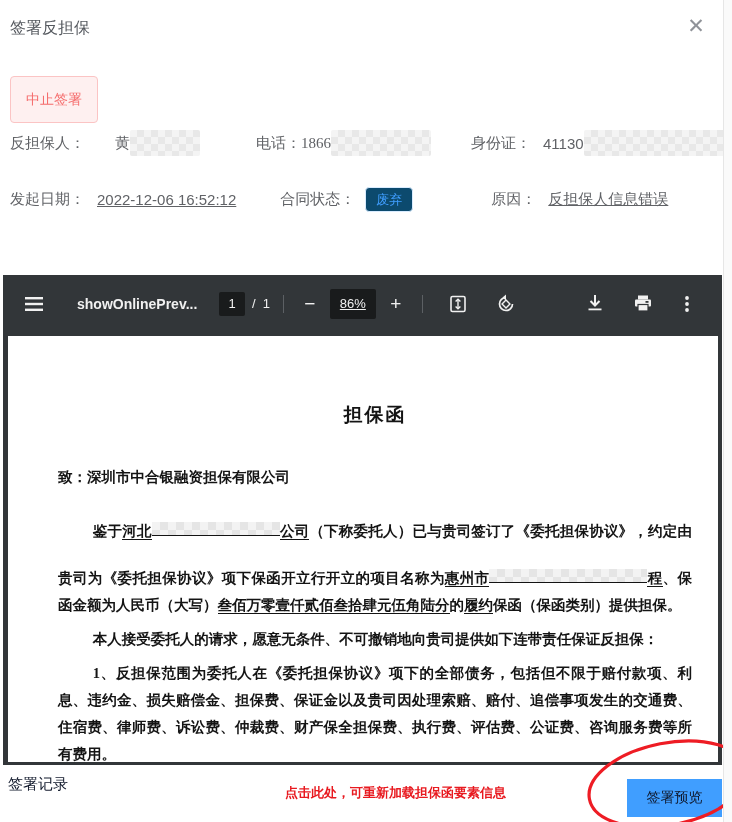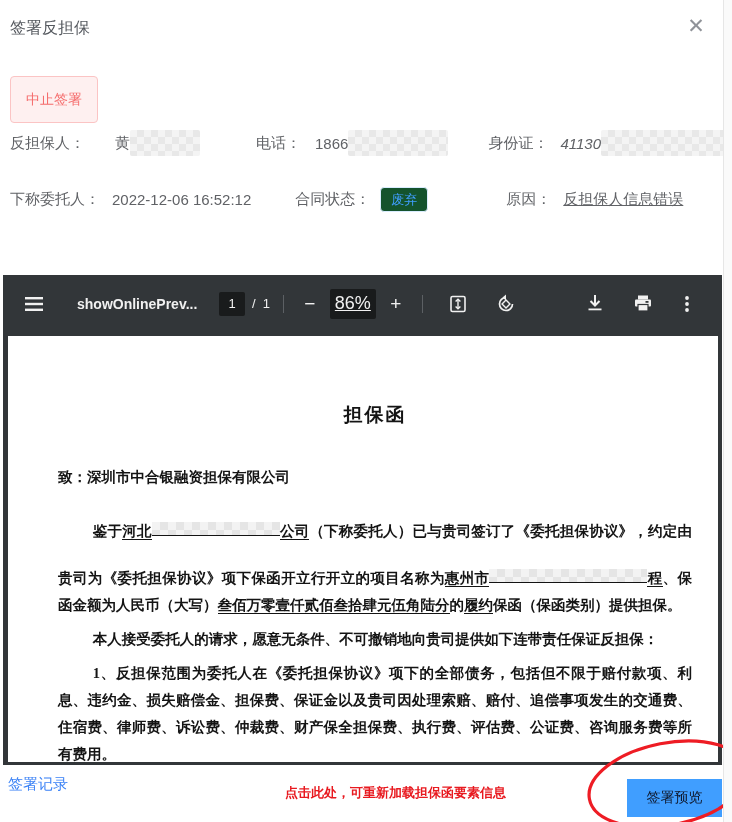--- a/index.html
+++ b/index.html
@@ -18,57 +18,57 @@
   .info-row{position:absolute;left:10px;height:30px;display:flex;align-items:center;font-size:15px;color:#606266;}
   .row1{top:128px;}
   .row2{top:184px;}
   .lbl{white-space:nowrap;}
   .val{white-space:nowrap;color:#606266;}
   .redact-ui{display:inline-block;height:26px;border-radius:2px;vertical-align:middle;
      background-color:#f4f4f4;
      background-image:linear-gradient(45deg,rgba(0,0,0,.05) 25%,transparent 25%,transparent 75%,rgba(0,0,0,.05) 75%),
                       linear-gradient(45deg,rgba(0,0,0,.05) 25%,transparent 25%,transparent 75%,rgba(0,0,0,.05) 75%);
      background-size:14px 14px;background-position:0 0,7px 7px;}
-  .badge{background:#14532d;border:1px solid #d9ecff;color:#409eff;font-size:13px;
+  .badge{background:#0c4a6e;border:1px solid #d9ecff;color:#409eff;font-size:13px;
          border-radius:4px;padding:5px 10px;line-height:1;}
 
   
   .pdf-embed{position:absolute;left:3px;top:275px;width:719px;height:490px;background:#323639;}
   .pdf-toolbar{position:absolute;left:0;top:0;width:100%;height:57px;background:#323639;
                display:flex;align-items:center;padding:0 22px 0 18px;box-sizing:border-box;color:#f1f1f1;}
   .tb-title{font-size:14px;font-weight:bold;margin-left:30px;max-width:120px;white-space:nowrap;}
   .pagebox{width:26px;height:24px;background:#191b1c;border-radius:2px;margin-left:22px;
            display:flex;align-items:center;justify-content:center;font-size:13px;}
   .pagesep{margin:0 7px;font-size:13px;}
   .pagetotal{font-size:13px;}
   .tb-div{width:1px;height:18px;background:#5c6064;margin:0 13px;}
   .tb-btn{width:26px;height:26px;display:flex;align-items:center;justify-content:center;cursor:pointer;}
   .minus{font-size:19px;}
   .zoombox{width:46px;height:30px;background:#191b1c;border-radius:2px;margin:0 7px;
-           display:flex;align-items:center;justify-content:center;font-size:18px;text-decoration:underline;}
+           display:flex;align-items:center;justify-content:center;font-size:13px;text-decoration:underline;}
   .plus{font-size:19px;}
   .tb-spacer{flex:1;}
   .tb-icon svg{display:block;}
 
   
   .pdf-page{position:absolute;left:5px;top:61px;width:710px;height:426px;background:#fff;overflow:hidden;
             font-family:"Liberation Serif",serif;color:#141414;}
   .pdf-inner{padding:66px 26px 0 50px;}
   .doc-title{text-align:center;font-size:19px;font-weight:bold;letter-spacing:2px;margin:0 0 36px 0;}
   .pdf-para{font-size:14.5px;font-weight:600;line-height:27px;margin:0 0 7px 0;text-align:justify;}
   .pdf-para.indent{text-indent:2.4em;}
   .u{border-bottom:1px solid #141414;margin-top:24px;}
   .redact{display:inline-block;height:13px;vertical-align:baseline;
      background-color:#f3f3f3;
      background-image:linear-gradient(45deg,rgba(0,0,0,.06) 25%,transparent 25%,transparent 75%,rgba(0,0,0,.06) 75%),
                       linear-gradient(45deg,rgba(0,0,0,.06) 25%,transparent 25%,transparent 75%,rgba(0,0,0,.06) 75%);
      background-size:16px 16px;background-position:0 0,8px 8px;}
 
   
-  .footer-link{position:absolute;left:8px;top:775px;font-size:15px;color:#3b82f6;cursor:pointer;}
+  .footer-link{position:absolute;left:8px;top:775px;font-size:15px;color:#0f172a;cursor:pointer;}
   .footer-hint{position:absolute;left:285px;top:784px;font-size:13px;font-weight:bold;color:#e8191f;cursor:pointer;white-space:nowrap;}
   .preview-btn{position:absolute;left:627px;top:779px;width:95px;height:38px;background:#409eff;border:none;
                border-radius:0;color:#0f172a;font-size:14px;display:flex;align-items:center;justify-content:center;cursor:pointer;}
   .circle-annot{position:absolute;left:583px;top:734px;pointer-events:none;}
 
   
   .dlg-scrollbar{position:absolute;right:0;top:0;width:9px;height:822px;background:#fafafa;border-left:1px solid #e6e6e6;box-sizing:border-box;}
 </style>
 </head>
 <body>
@@ -78,30 +78,30 @@
   <div class="dlg-title">签署反担保</div>
   <div class="dlg-close">✕</div>
 
   <button class="abort-btn">中止签署</button>
 
   <div class="info-row row1">
     <span class="lbl">反担保人：</span>
     <span class="val" style="margin-left:30px;">黄</span>
     <span class="redact-ui" style="width:70px;"></span>
     <span class="lbl" style="margin-left:56px;">电话：</span>
-    <span class="val" style="margin-left:14px;">1866</span>
+    <span class="val" style="font-family:Liberation Serif, serif;">1866</span>
     <span class="redact-ui" style="width:100px;"></span>
     <span class="lbl" style="margin-left:40px;">身份证：</span>
-    <span class="val" style="margin-left:12px;font-style:italic;">41130</span>
+    <span class="val" style="margin-left:12px;">41130</span>
     <span class="redact-ui" style="width:218px;"></span>
   </div>
 
   <div class="info-row row2">
-    <span class="lbl">下称委托人：</span>
-    <span class="val" style="margin-left:12px;">2022-12-06 16:52:12</span>
+    <span class="lbl">发起日期：</span>
+    <span class="val" style="margin-left:12px;text-decoration:underline;">2022-12-06 16:52:12</span>
     <span class="lbl" style="margin-left:44px;">合同状态：</span>
     <span class="badge" style="margin-left:10px;">废弃</span>
     <span class="lbl" style="margin-left:78px;">原因：</span>
     <span class="val" style="margin-left:12px;text-decoration:underline;">反担保人信息错误</span>
   </div>
 
   <div class="pdf-embed">
     <div class="pdf-toolbar">
       <span class="tb-btn tb-icon">
         <svg width="18" height="14" viewBox="0 0 18 14">

